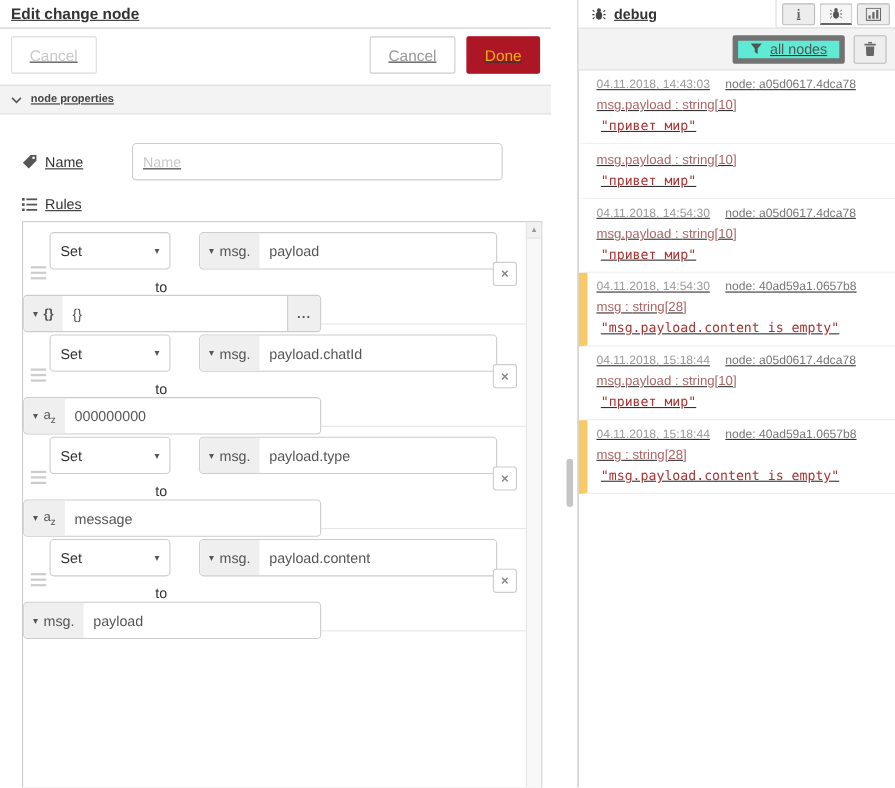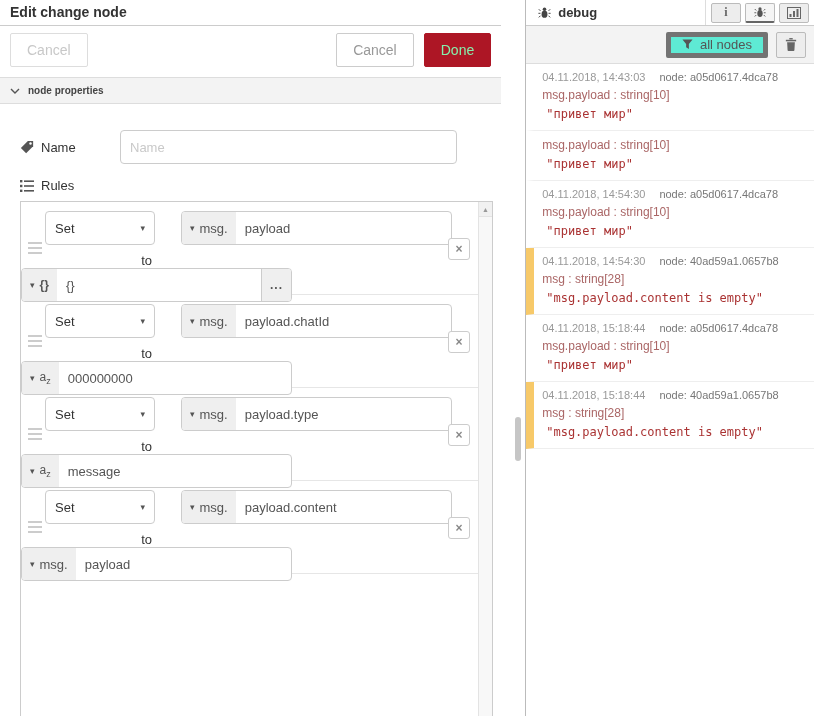--- a/index.html
+++ b/index.html
@@ -1,26 +1,26 @@
 <!DOCTYPE html>
 <html><head>
 <meta charset="utf-8">
 <style>
   * { box-sizing: border-box; margin: 0; padding: 0; }
   html,body { width:814px; height:716px; overflow:hidden; background:#fff;
     font-family:"Liberation Sans", sans-serif; color:#333; }
-  .app { display:flex; width:814px; height:522px; position:relative; }
+  .app { display:flex; width:814px; height:522px; position:relative;text-decoration:underline; }
 
   
   .left-pane { width:512px; height:716px; position:relative; background:#fff; }
   .tray-header { font-size:14px; font-weight:bold; color:#333; padding:4px 10px 5px; border-bottom:1px solid #ccc; }
   .toolbar { display:flex; align-items:center; padding:7px 10px 0 10px; gap:10px; }
   .btn { height:34px; padding:0 16px; font-size:14px; background:#fff; border:1px solid #ccc; border-radius:2px; color:#999; cursor:pointer; font-family:inherit; }
   .btn.disabled { color:#c8c8c8; border-color:#ddd; }
-  .btn.primary { background:#AD1625; border-color:#AD1625; color:#86efac; }
+  .btn.primary { background:#AD1625; border-color:#AD1625; color:#eab308; }
   .toolbar .spacer { flex:1; }
   .section-header { margin-top:10px; background:#f3f3f3; border-top:1px solid #ddd; border-bottom:1px solid #ddd;
     padding:5px 10px; font-size:10px; font-weight:bold; color:#444; display:flex; align-items:center; gap:8px; height:27px; }
   .form { padding:26px 0 0 20px; }
   .form-row { display:flex; align-items:center; margin-bottom:14px; }
   .field-label { width:100px; display:flex; align-items:center; gap:7px; font-size:13px; color:#333; }
   .text-input { width:337px; height:34px; border:1px solid #ccc; border-radius:4px; padding:0 9px; font-size:13px; color:#555; font-family:inherit; }
   .text-input::placeholder { color:#c9c9c9; }
   .rules-caption { display:flex; align-items:center; gap:7px; font-size:13px; margin-bottom:8px; }
 

